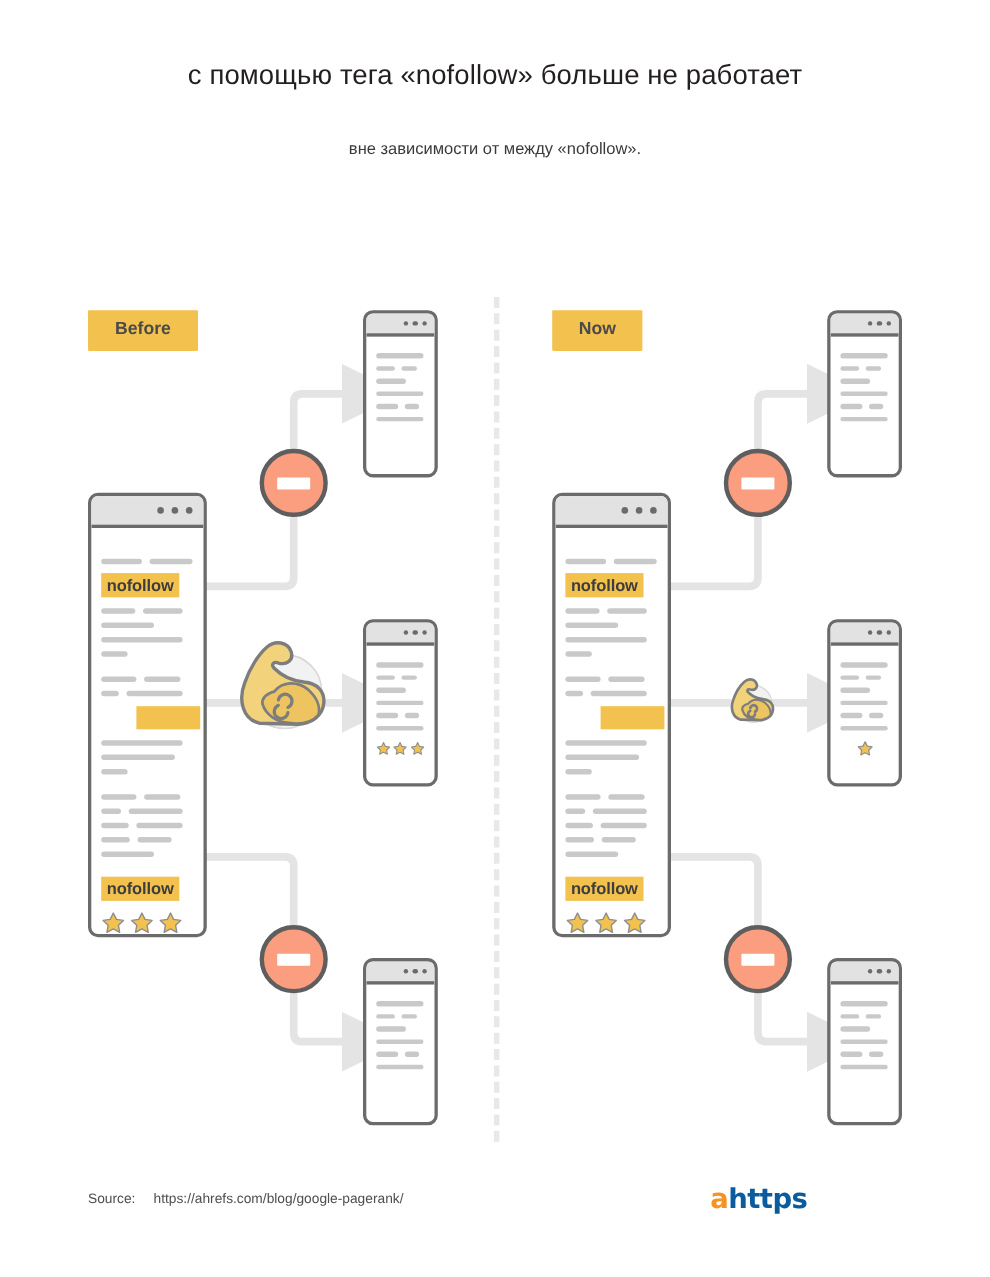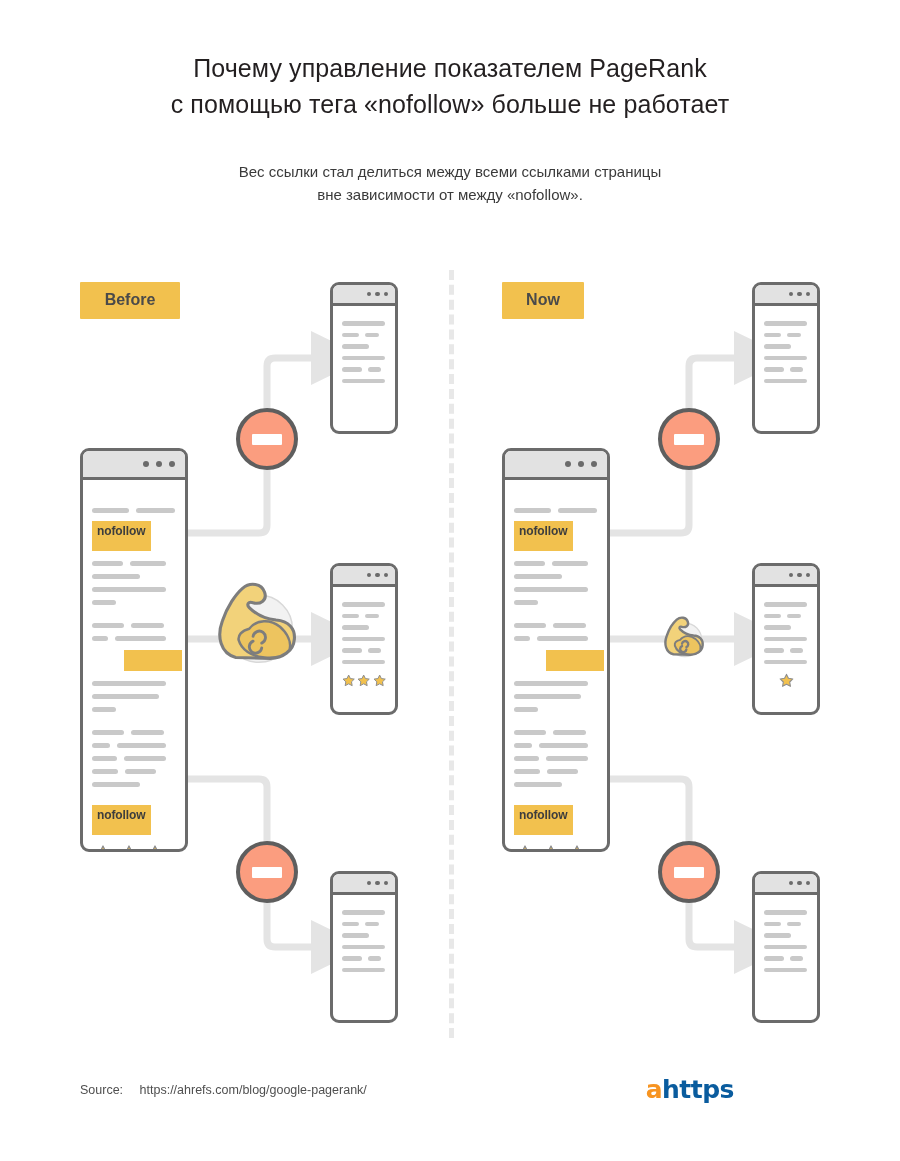--- a/index.html
+++ b/index.html
@@ -113,23 +113,23 @@
   .gap { margin-bottom: 18px; }
 
   .win.small .ln { height: 4.5px; border-radius: 3px; }
   .win.small .row { margin-bottom: 7px; }
   .win.small .row .ln + .ln { margin-left: 6px; }
 
   
   .nofollow {
     background: #f2c14e;
     color: #3d3d3d;
-    font-size: 12px;
+    font-size: 15px;
     font-weight: bold;
-    padding: 4px 5px 14px 5px;
+    padding: 4px 5px 3px 5px;
     display: inline-block;
     letter-spacing: -0.1px;
     line-height: 1;
   }
   .yellow-blob {
     background: #f2c14e;
     height: 21px;
     width: 58px;
     margin-left: 32px;
     display: block;
@@ -182,25 +182,23 @@
     font-family: "DejaVu Sans", sans-serif;
   }
   .logo .a { color: #f79421; }
   .logo .rest { color: #0a5c9e; }
 </style>
 </head>
 <body>
 
 <div class="header">
   <div class="title">
-    <div>Почему управление показателем PageRank</div>
     <div>с помощью тега «nofollow» больше не работает</div>
   </div>
   <div class="subtitle">
-    <div>Вес ссылки стал делиться между всеми ссылками страницы</div>
     <div>вне зависимости от между «nofollow».</div>
   </div>
 </div>
 
 <div class="stage">
 
   <div class="divider"></div>
 
   <div class="badge before">Before</div>
   <div class="badge now">Now</div>

